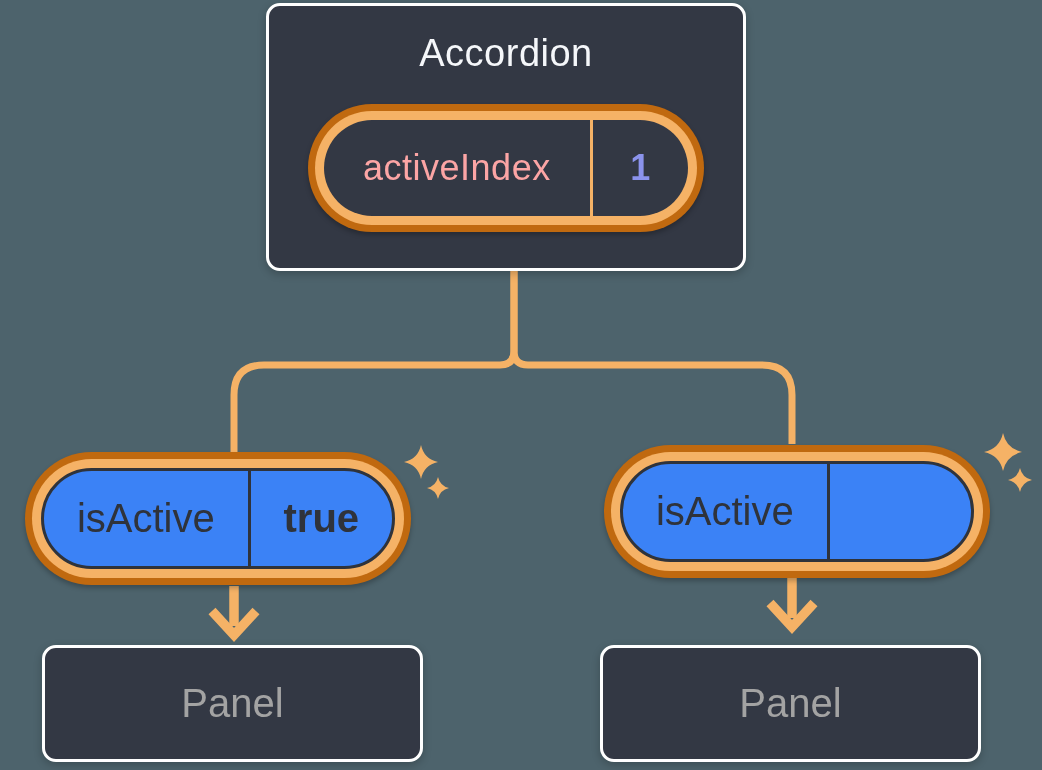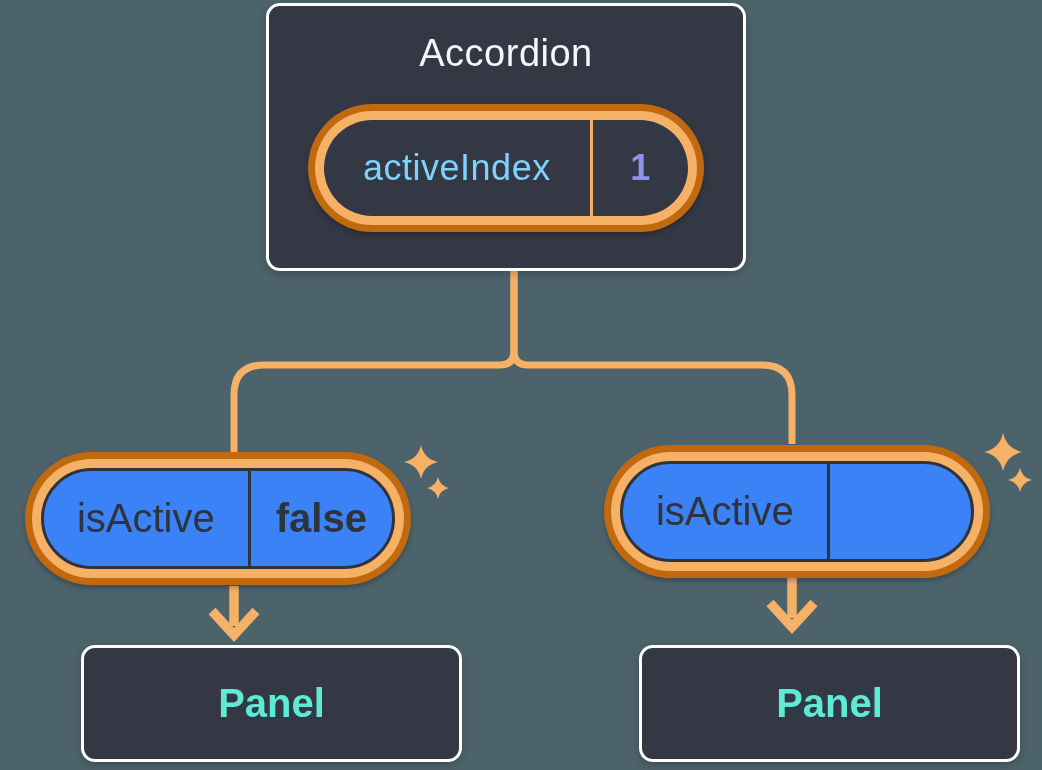--- a/index.html
+++ b/index.html
@@ -46,21 +46,21 @@
     display: flex;
     align-items: stretch;
     overflow: hidden;
   }
   #root-pill { left: 50%; top: 98px; transform: translateX(-50%); width: 396px; height: 128px; border-radius: 64px; }
   #root-pill .ring-inner { border-radius: 57px; }
   #root-pill .pill-core { background: #333844; border-radius: 48px; }
   #root-pill .cell-label {
     flex: 0 0 73%;
     display: flex; align-items: center; justify-content: center;
-    color: #7dd3fc; font-size: 36px; letter-spacing: 0.5px;
+    color: #fca5a5; font-size: 36px; letter-spacing: 0.5px;
   }
   #root-pill .divider { flex: 0 0 3px; background: #F5B266; }
   #root-pill .cell-value {
     flex: 1 1 auto;
     display: flex; align-items: center; justify-content: center;
     color: #8B93EC; font-size: 36px; font-weight: 700;
   }
   .prop-pill { width: 386px; height: 133px; border-radius: 67px; }
   .prop-pill .ring-inner { border-radius: 60px; }
   .prop-pill .pill-core {
@@ -77,21 +77,21 @@
   .prop-pill .cell-value {
     flex: 1 1 auto;
     display: flex; align-items: center; justify-content: center;
     color: #2F333B; font-size: 40px; font-weight: 700;
   }
   #pill-left  { left: 25px;  top: 452px; }
   #pill-right { left: 604px; top: 445px; }
   .panel-box {
     width: 381px; height: 117px;
     display: flex; align-items: center; justify-content: center;
-    color: #5eead4; font-size: 40px; font-weight: 700; margin-left: 39px;
+    color: #a3a3a3; font-size: 40px; font-weight: 400;
   }
   #panel-left  { left: 42px;  top: 645px; }
   #panel-right { left: 600px; top: 645px; }
   #overlay {
     position: absolute;
     left: 0; top: 0;
     pointer-events: none;
   }
 </style>
 </head>
@@ -133,21 +133,21 @@
         </div>
       </div>
     </div>
   </div>
 
   <div class="ring-outer prop-pill" id="pill-left">
     <div class="ring-inner">
       <div class="pill-core">
         <div class="cell-label">isActive</div>
         <div class="divider"></div>
-        <div class="cell-value">false</div>
+        <div class="cell-value">true</div>
       </div>
     </div>
   </div>
 
   <div class="ring-outer prop-pill" id="pill-right">
     <div class="ring-inner">
       <div class="pill-core">
         <div class="cell-label">isActive</div>
         <div class="divider"></div>
       </div>

